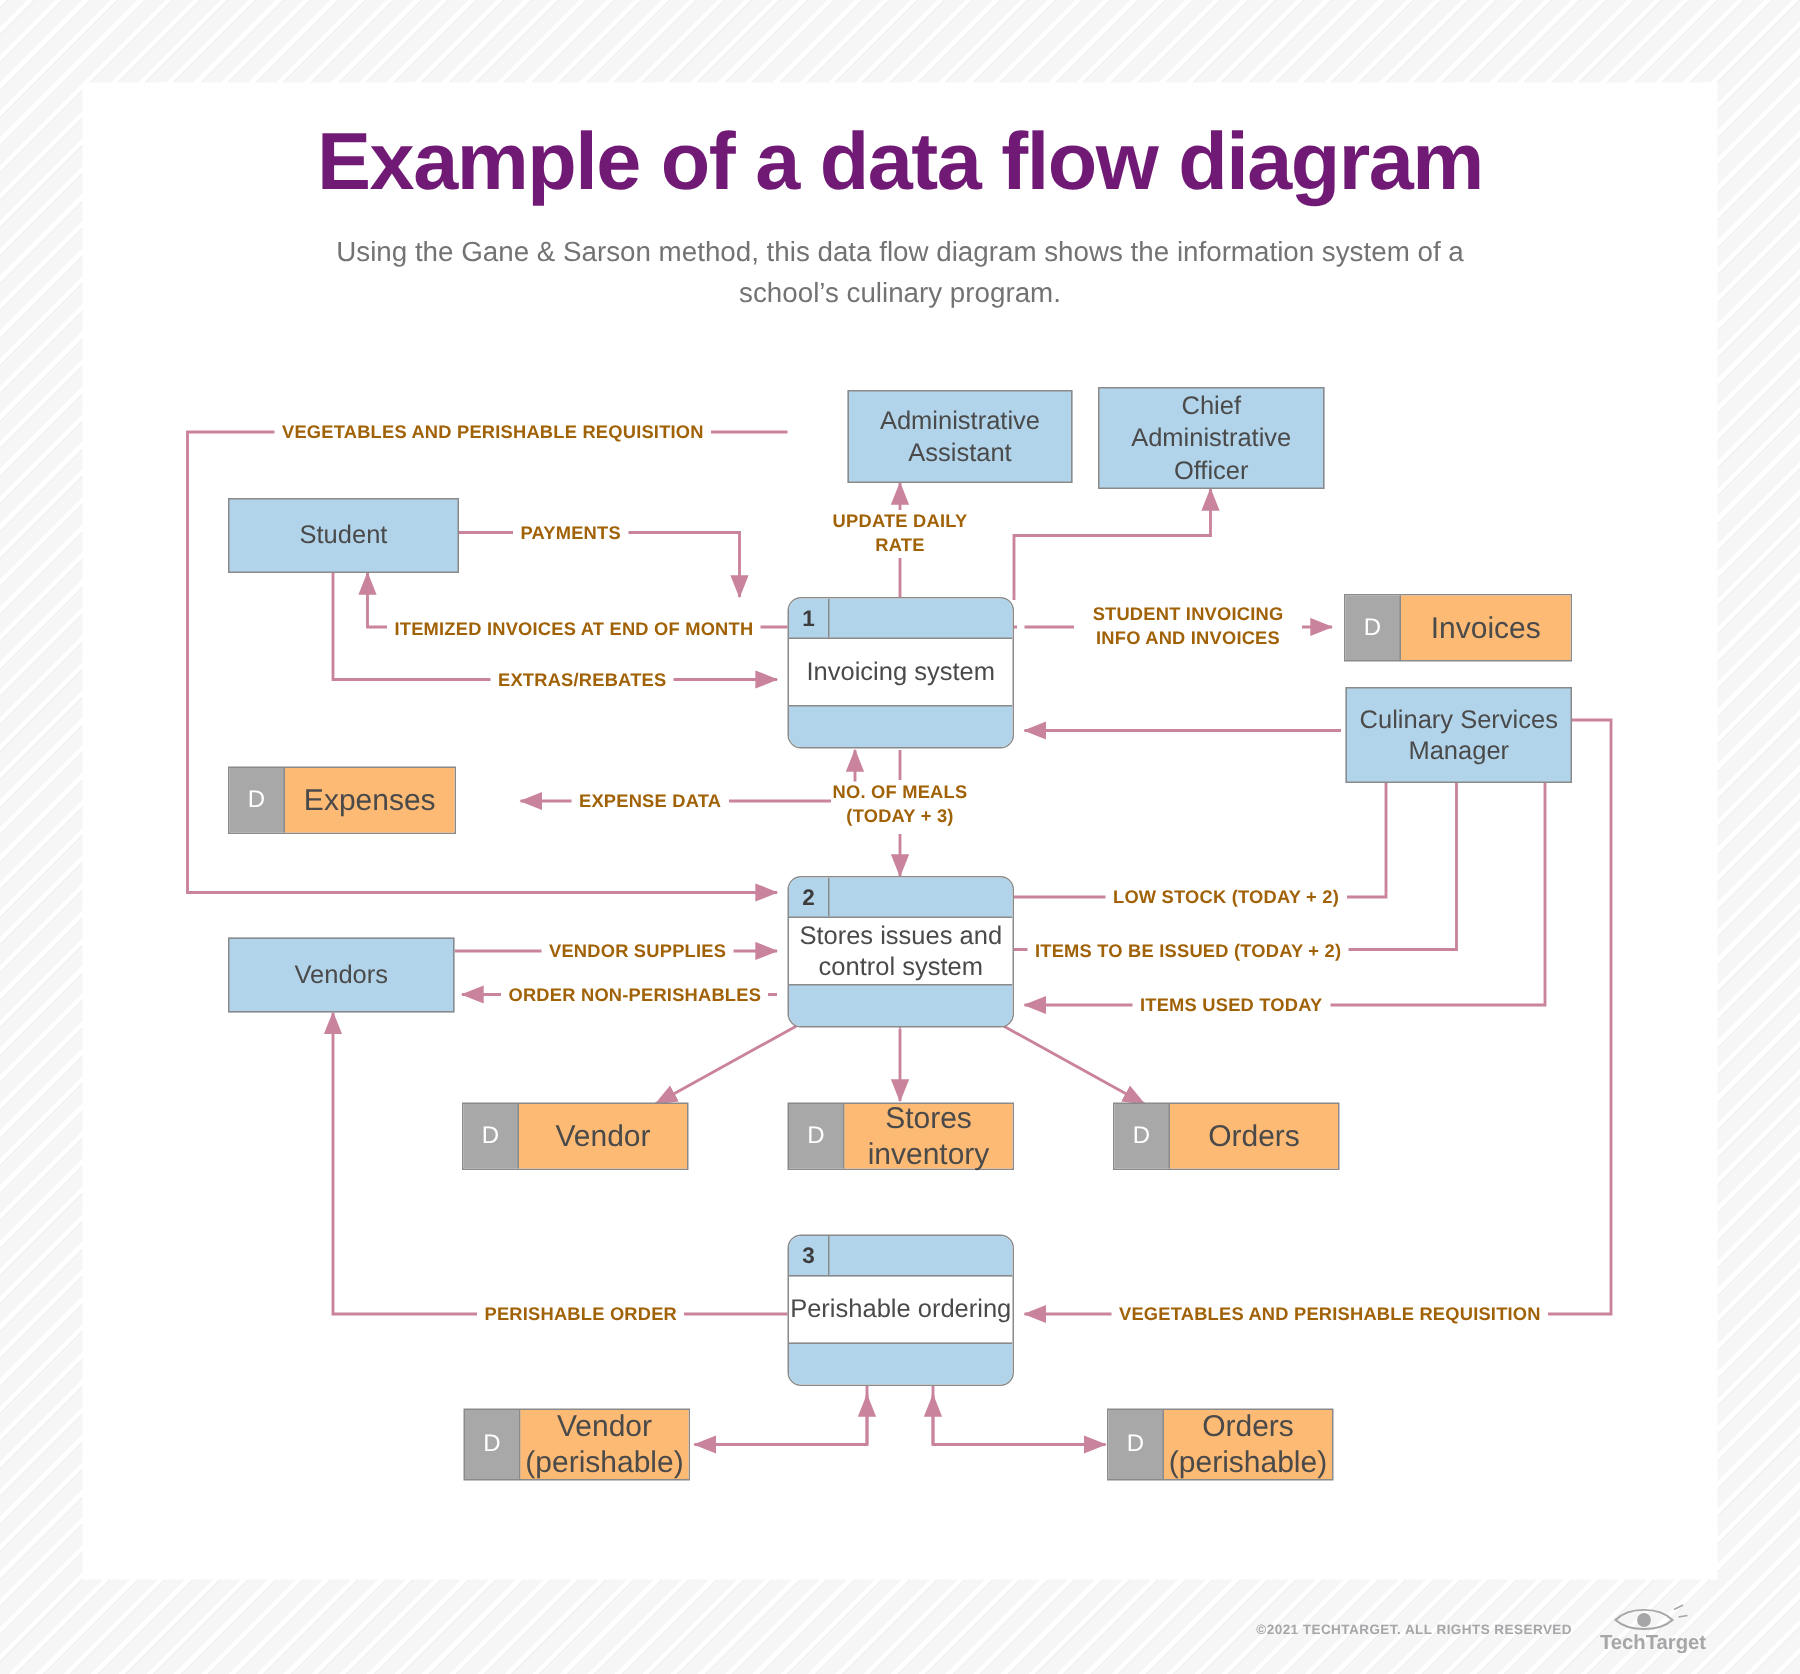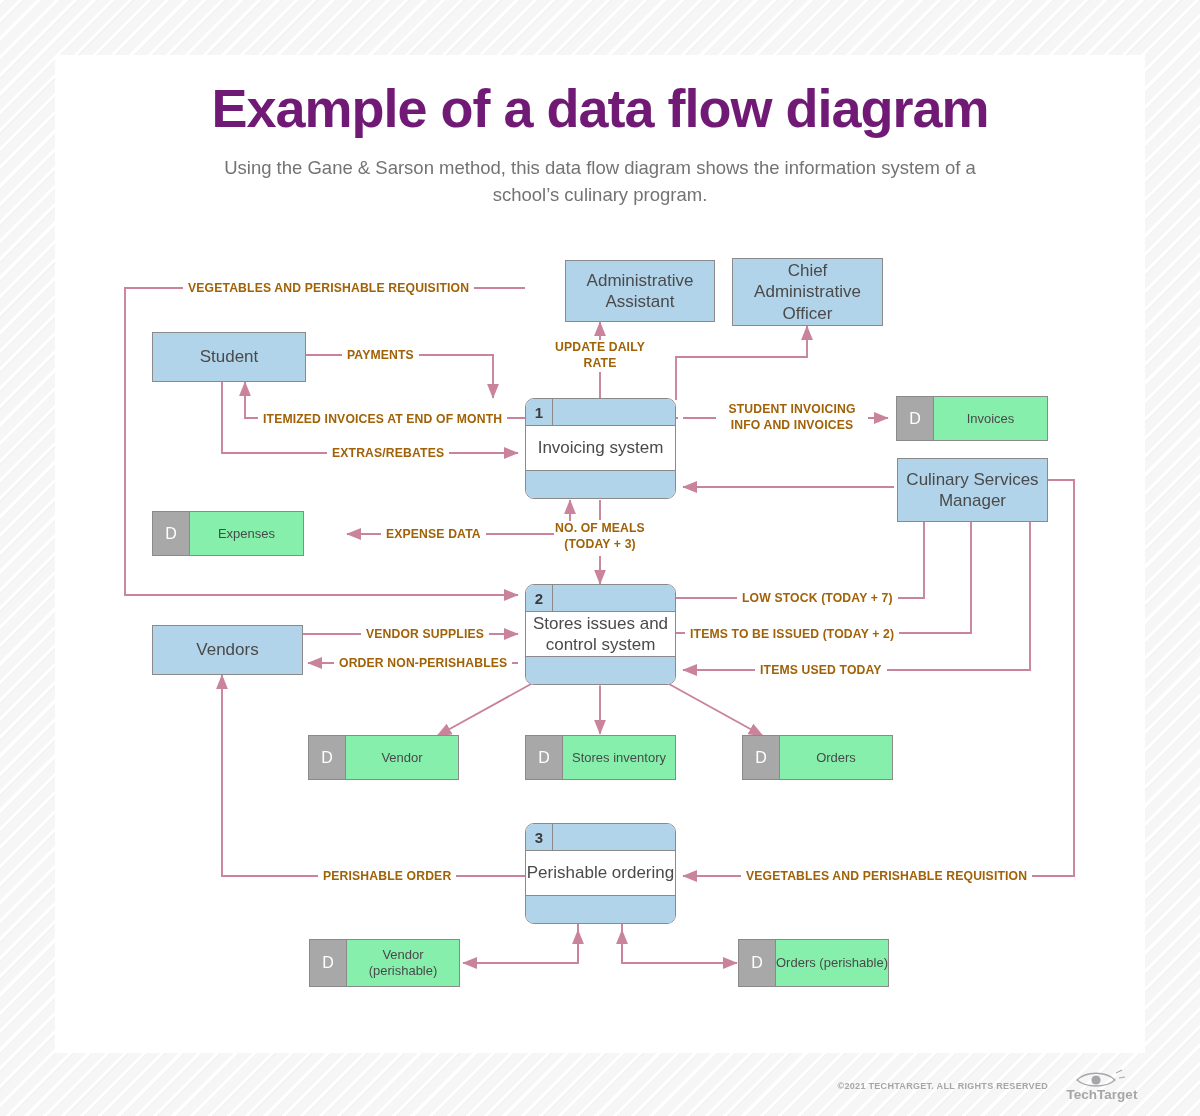--- a/index.html
+++ b/index.html
@@ -37,21 +37,21 @@
     color:#4a4a4a;font-size:17px;line-height:1.25;
   }
   
   .store{border:1.6px solid #8a8a8a;display:flex;align-items:stretch;}
   .store .dcell{
     width:36px;flex:0 0 36px;background:#a8a8a8;color:#ffffff;
     display:flex;align-items:center;justify-content:center;
     font-size:16px;border-right:1.6px solid #8a8a8a;
   }
   .store .slabel{
-    flex:1;background:#86efac;color:#4a4a4a;font-size:13px;line-height:1.2;
+    flex:1;background:#fdba74;color:#4a4a4a;font-size:20px;line-height:1.2;
     display:flex;align-items:center;justify-content:center;text-align:center;
   }
   
   .process{
     border:1.6px solid #8a8a8a;border-radius:9px;background:#ffffff;
     display:flex;flex-direction:column;overflow:hidden;
   }
   .process .phead{
     height:26px;flex:0 0 26px;background:#b2d4ea;
     border-bottom:1.6px solid #8a8a8a;display:flex;align-items:center;
@@ -242,21 +242,21 @@
   <div class="flab" style="left:258px;top:412px;">ITEMIZED INVOICES AT END OF MONTH</div>
 
   <div class="flab" style="left:327px;top:446px;">EXTRAS/REBATES</div>
 
   <div class="flab" style="left:716px;top:402px;width:152px;white-space:normal;padding:0;">STUDENT INVOICING INFO AND INVOICES</div>
 
   <div class="flab" style="left:381px;top:527px;">EXPENSE DATA</div>
 
   <div class="flab" style="left:554px;top:521px;width:92px;white-space:normal;padding:0;">NO. OF MEALS (TODAY + 3)</div>
 
-  <div class="flab" style="left:737px;top:591px;">LOW STOCK (TODAY + 7)</div>
+  <div class="flab" style="left:737px;top:591px;">LOW STOCK (TODAY + 2)</div>
 
   <div class="flab" style="left:685px;top:627px;">ITEMS TO BE ISSUED (TODAY + 2)</div>
 
   <div class="flab" style="left:755px;top:663px;">ITEMS USED TODAY</div>
 
   <div class="flab" style="left:361px;top:627px;">VENDOR SUPPLIES</div>
 
   <div class="flab" style="left:334px;top:656px;">ORDER NON-PERISHABLES</div>
 
   <div class="flab" style="left:318px;top:869px;">PERISHABLE ORDER</div>

